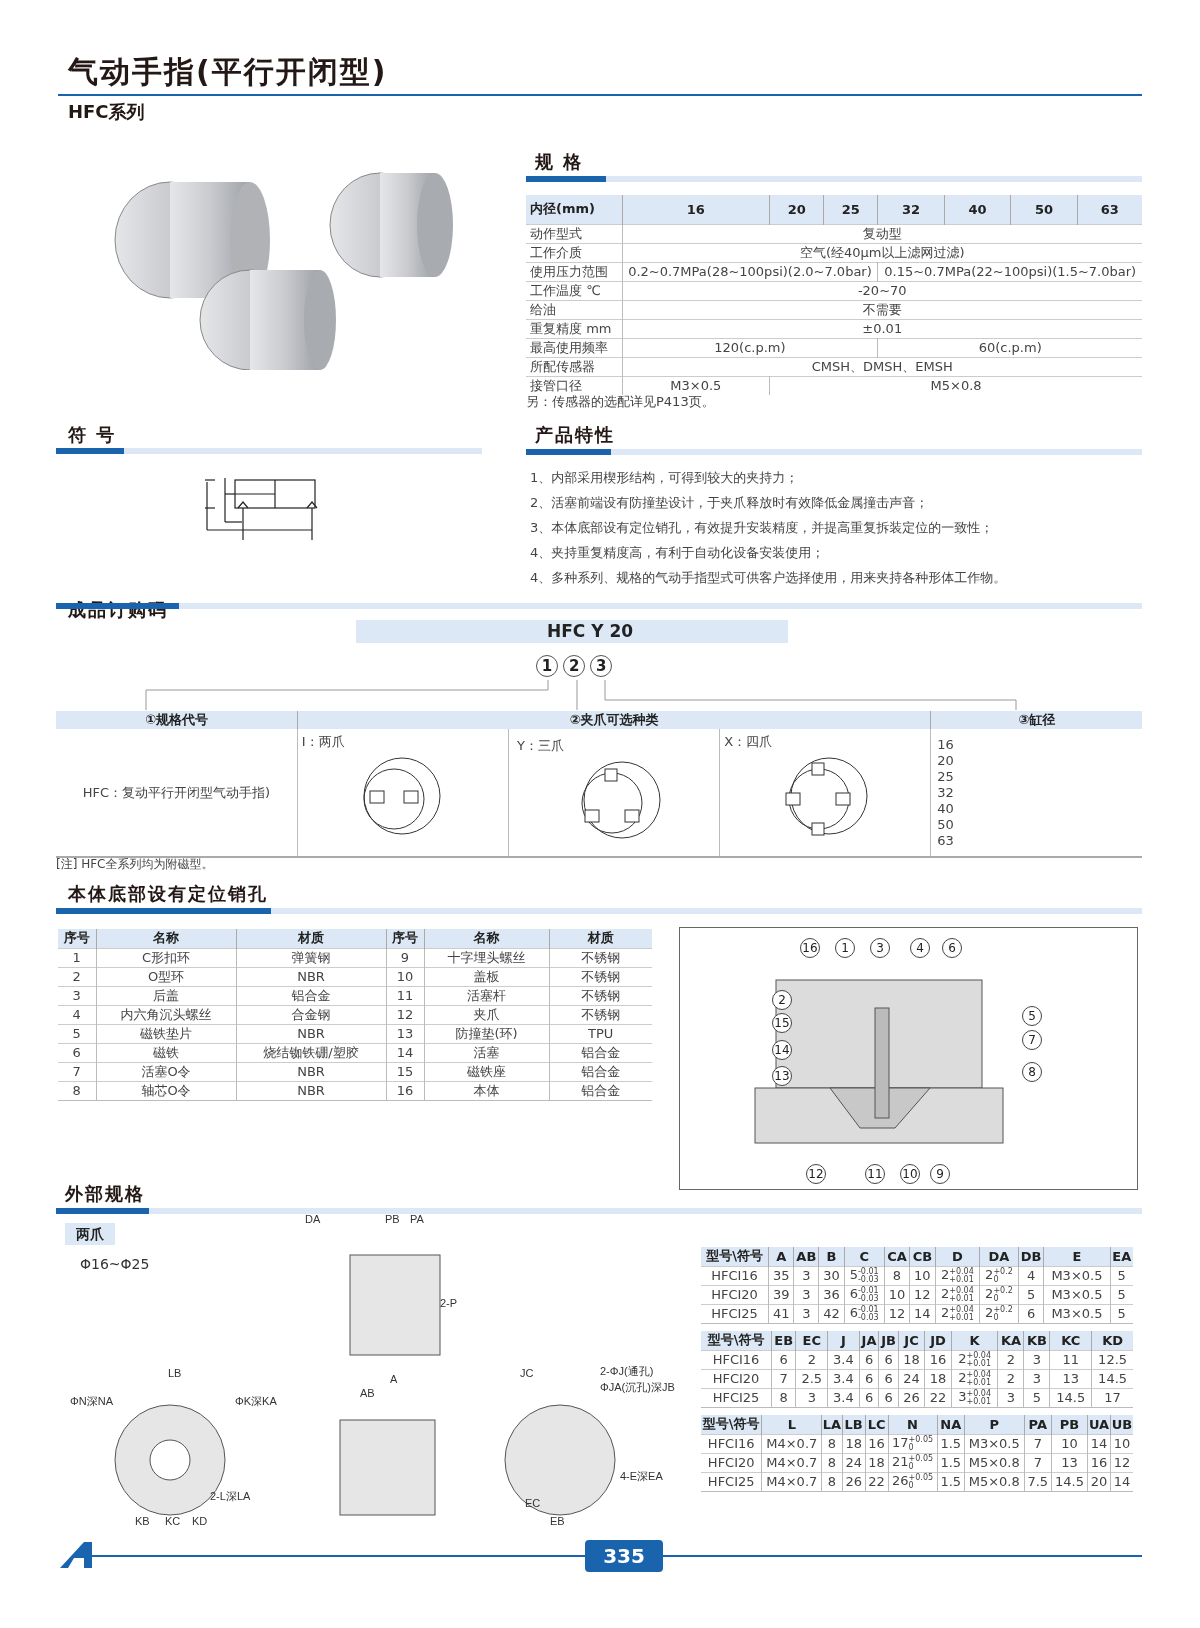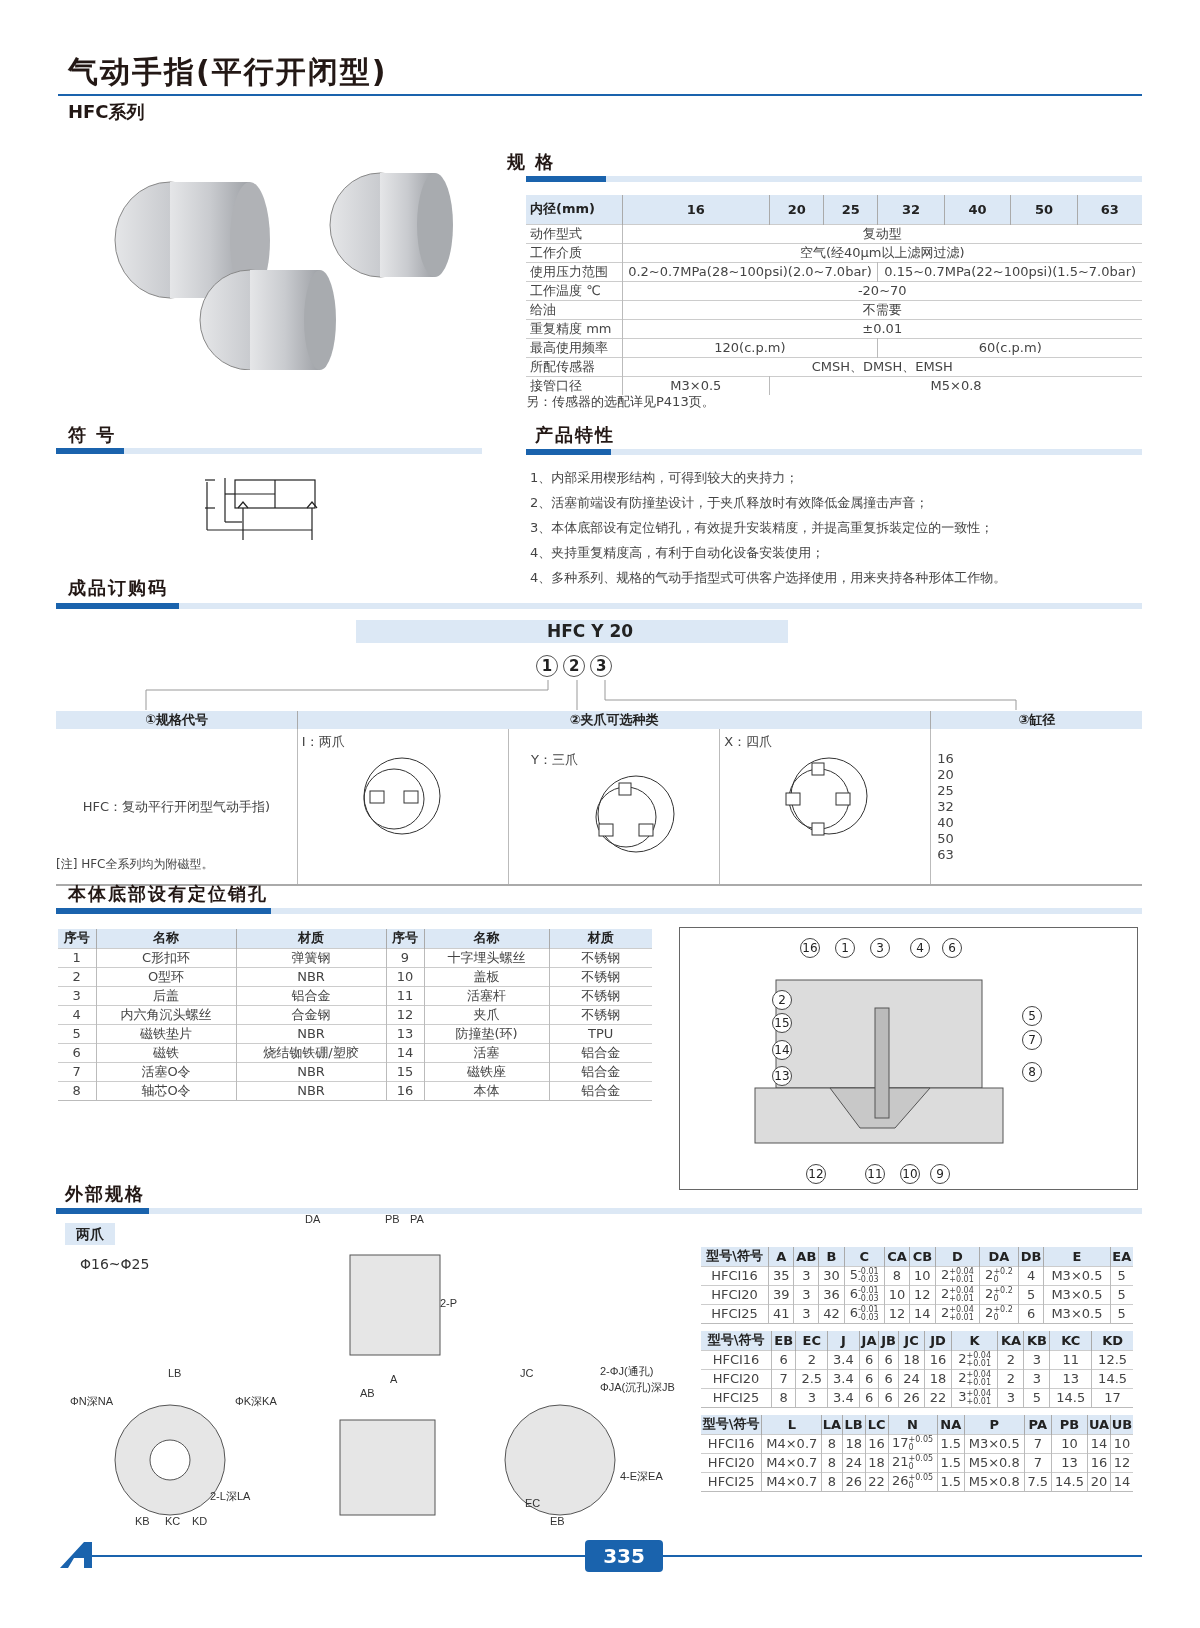--- a/index.html
+++ b/index.html
@@ -47,21 +47,21 @@
     <ellipse cx="150" cy="70" rx="20" ry="58" fill="#b0b2b6"></ellipse>
     <ellipse cx="280" cy="55" rx="50" ry="52" fill="url(#g1)" stroke="#888"></ellipse>
     <rect x="280" y="3" width="55" height="104" fill="url(#g1)"></rect>
     <ellipse cx="335" cy="55" rx="18" ry="52" fill="#a8abaf"></ellipse>
     <ellipse cx="150" cy="150" rx="50" ry="50" fill="url(#g1)" stroke="#888"></ellipse>
     <rect x="150" y="100" width="70" height="100" fill="url(#g1)"></rect>
     <ellipse cx="220" cy="150" rx="16" ry="50" fill="#a8abaf"></ellipse>
   </svg>
 </div>
 
-<div class="abs sec-head" style="left:507px;top:150px;">规 格</div>
+<div class="abs sec-head" style="left:535px;top:150px;">规 格</div>
 <div class="abs sec-bar" style="left:526px;top:176px;width:616px;">
     <div class="dark" style="width:80px;"></div>
   </div>
 <table class="abs spec" style="left:526px;top:195px;width:616px;">
   <thead>
       <tr style="height:29px;" id="spec-head">
         <th style="width: 96px; text-align: left; padding-left: 4px;">内径(mm)</th>
         <th>16</th>
         <th>20</th>
         <th>25</th>
@@ -145,21 +145,21 @@
     <div class="dark" style="width:85px;"></div>
   </div>
 <div class="abs feat" style="left:530px;top:465px;">
   <div>1、内部采用楔形结构，可得到较大的夹持力；</div>
   <div>2、活塞前端设有防撞垫设计，于夹爪释放时有效降低金属撞击声音；</div>
   <div>3、本体底部设有定位销孔，有效提升安装精度，并提高重复拆装定位的一致性；</div>
   <div>4、夹持重复精度高，有利于自动化设备安装使用；</div>
   <div>4、多种系列、规格的气动手指型式可供客户选择使用，用来夹持各种形体工作物。</div>
 </div>
 
-<div class="abs sec-head" style="left:68px;top:576px;">成品订购码</div>
+<div class="abs sec-head" style="left:68px;top:598px;">成品订购码</div>
 <div class="abs sec-bar" style="left:56px;top:603px;width:1086px;">
     <div class="dark" style="width:123px;"></div>
   </div>
 <div class="abs" style="left:356px;top:620px;width:432px;height:23px;background:#dce8f5;text-align:center;font-weight:bold;font-size:17px;color:#222;line-height:23px;padding-left:36px;">HFC Y 20</div>
 <div class="abs" style="left:536px;top:655px;">
   <span class="circ">1</span>
   <span class="circ">2</span>
   <span class="circ">3</span>
 </div>
 <svg class="abs" style="left:56px;top:640px;" width="1086" height="70">
@@ -182,21 +182,21 @@
       <td style="border-top:none;">HFC：复动平行开闭型气动手指)</td>
       <td style="border-top:none;vertical-align:top;text-align:left;padding:4px;width:210px;">
         <div>I：两爪</div>
         <svg width="100" height="90" style="margin-left:50px;">
             <circle cx="50" cy="45" r="38" fill="#fff" stroke="#333"></circle>
             <circle cx="42" cy="48" r="30" fill="none" stroke="#333"></circle>
             <rect x="18" y="40" width="14" height="12" fill="#fff" stroke="#333"></rect>
             <rect x="52" y="40" width="14" height="12" fill="#fff" stroke="#333"></rect>
           </svg>
       </td>
-      <td style="border-top:none;vertical-align:top;text-align:left;padding:22px;width:210px;">
+      <td style="border-top:none;vertical-align:top;text-align:left;padding:8px;width:210px;">
         <div>Y：三爪</div>
         <svg width="100" height="90" style="margin-left:50px;">
             <circle cx="55" cy="45" r="38" fill="#fff" stroke="#333"></circle>
             <circle cx="45" cy="48" r="30" fill="none" stroke="#333"></circle>
             <rect x="38" y="14" width="12" height="12" fill="#fff" stroke="#333"></rect>
             <rect x="18" y="55" width="14" height="12" fill="#fff" stroke="#333"></rect>
             <rect x="58" y="55" width="14" height="12" fill="#fff" stroke="#333"></rect>
           </svg>
       </td>
       <td style="border-top:none;vertical-align:top;text-align:left;padding:4px;width:210px;">

